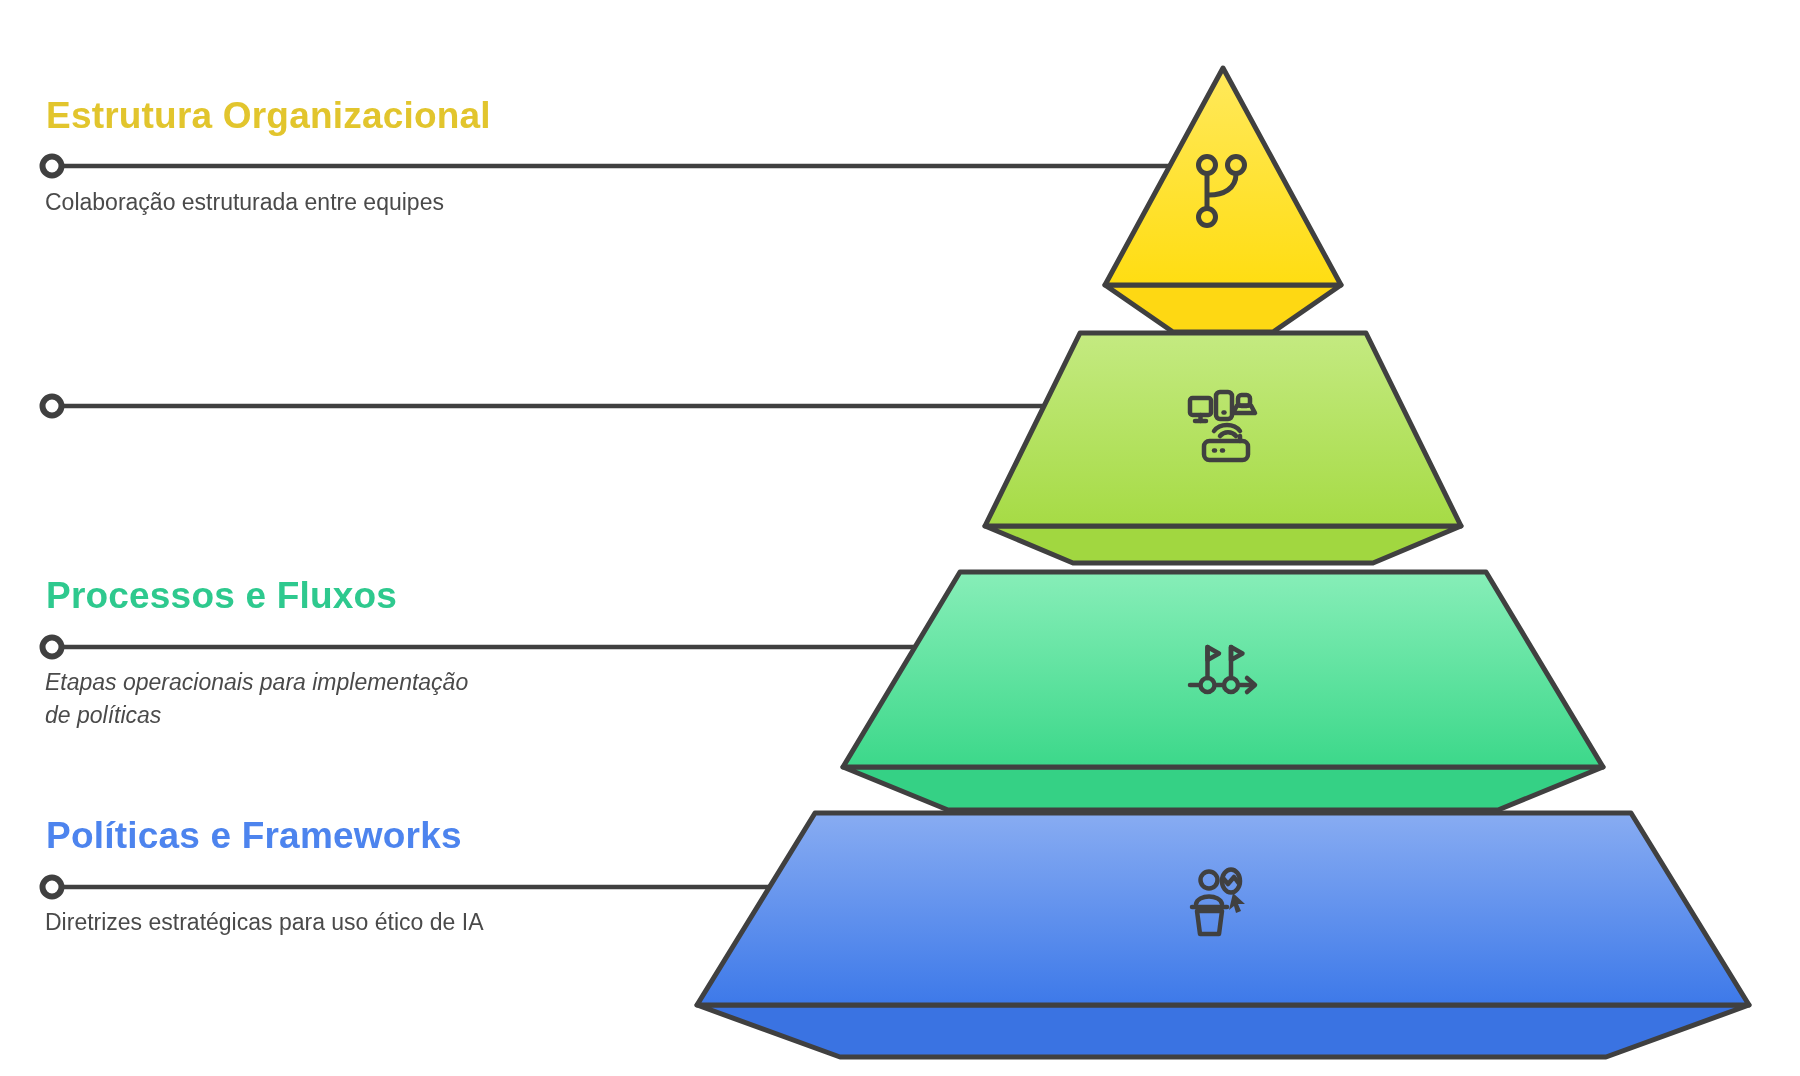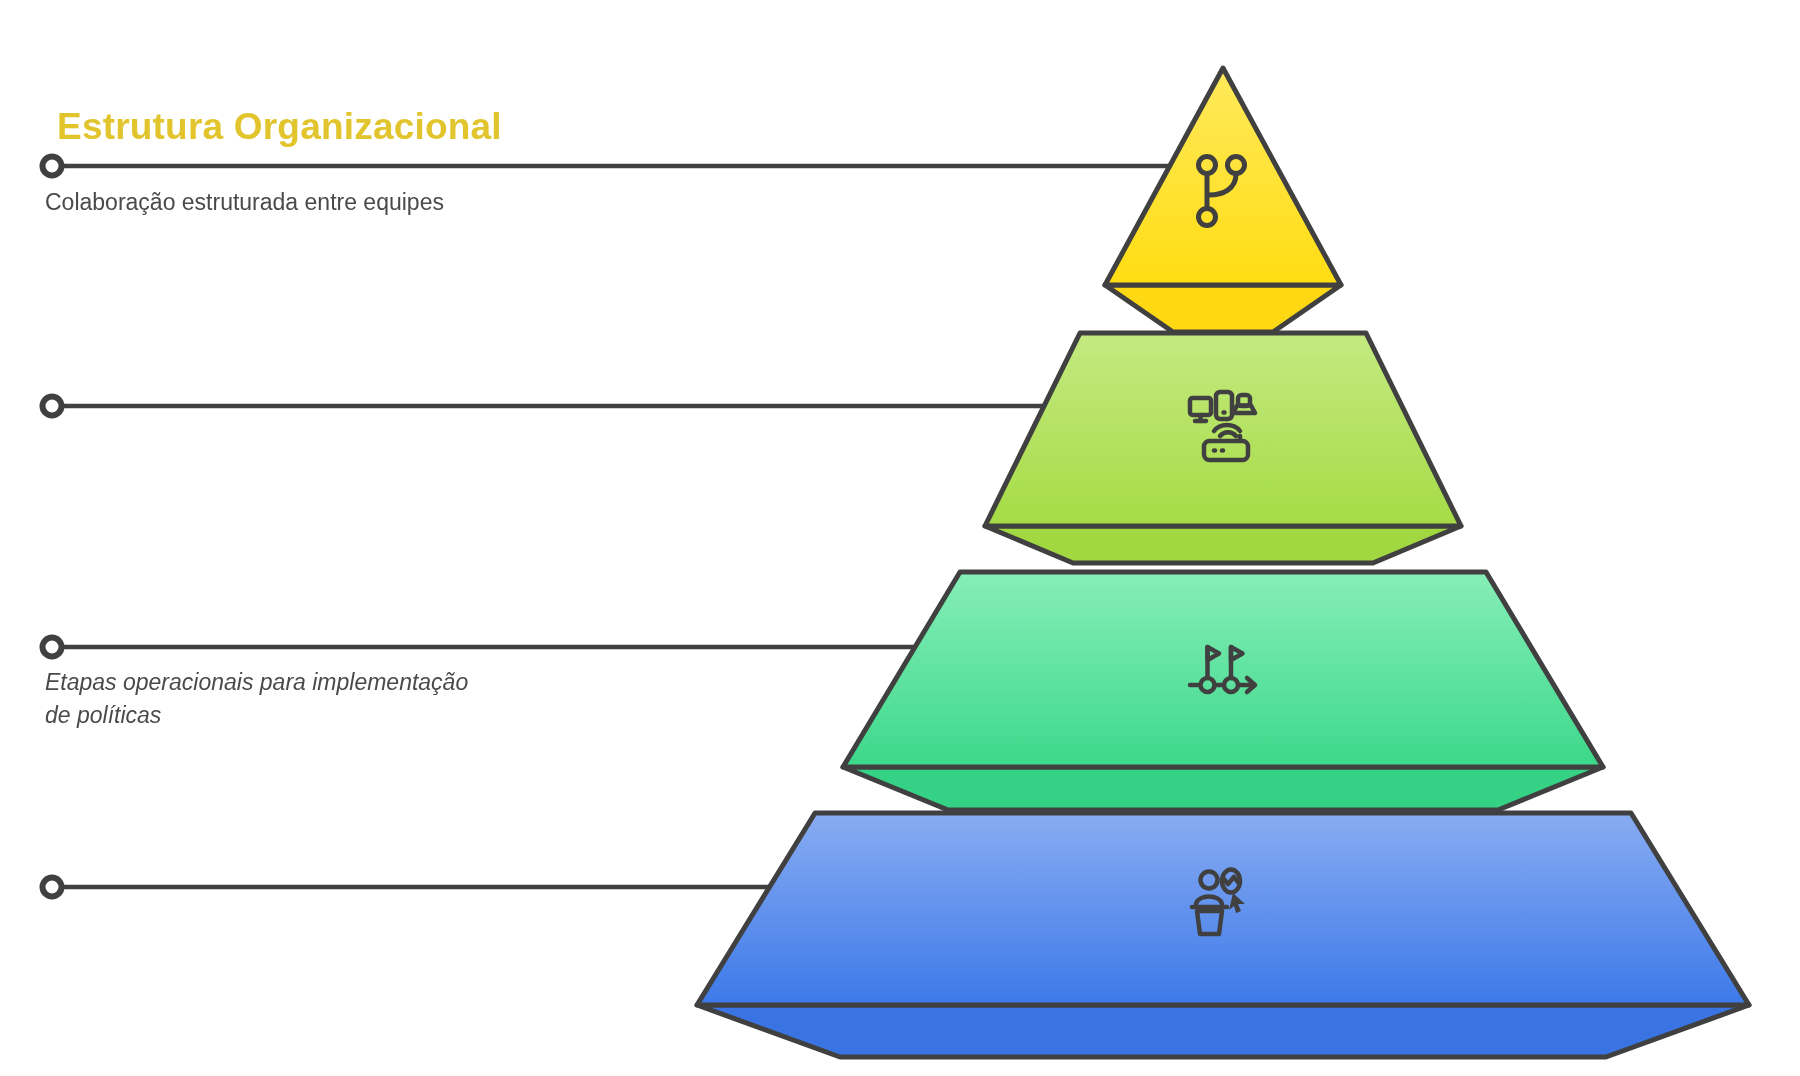--- a/index.html
+++ b/index.html
@@ -4,40 +4,43 @@
 <style>
   html,body{margin:0;padding:0;background:#ffffff;}
   .canvas{
     position:relative;
     width:1800px;height:1076px;
     overflow:hidden;
     font-family:"Liberation Sans",sans-serif;
   }
   .stage{position:absolute;left:0;top:0;width:1800px;height:1076px;}
   .lvl-title{
-    position:absolute;left:45px;margin:12px;
+    position:absolute;left:45px;margin:1px;
     font-size:37px;font-weight:700;letter-spacing:.2px;
     white-space:nowrap;z-index:2;
   }
   .lvl-desc{
     position:absolute;left:45px;margin:0;
     font-size:23px;line-height:1.45;z-index:2;
   }
 </style>
 </head>
 <body>
 
 <div class="canvas" style="background-color: rgb(255, 255, 255);">
 
   <h2 class="lvl-title" style="top: 94px; color: rgb(226, 197, 45);">Estrutura Organizacional</h2>
   <p class="lvl-desc" style="top: 186px; width: 430px; color: rgb(74, 74, 74);">Colaboração estruturada entre equipes</p>
 
 
+  <h2 class="lvl-title" style="top: 574px; color: rgb(46, 201, 142);">Processos e Fluxos</h2>
   <p class="lvl-desc" style="top: 666px; width: 430px; color: rgb(74, 74, 74); font-style: italic;">Etapas operacionais para implementação de políticas</p>
 
+  <h2 class="lvl-title" style="top: 814px; color: rgb(77, 132, 238);">Políticas e Frameworks</h2>
+  <p class="lvl-desc" style="top: 906px; width: 515px; color: rgb(74, 74, 74);">Diretrizes estratégicas para uso ético de IA</p>
 
   <svg class="stage" viewBox="0 0 1800 1076">
     <defs>
       <linearGradient id="lg0" x1="0" y1="0" x2="0" y2="1">
         <stop offset="0" stop-color="#ffe95c"></stop>
         <stop offset="1" stop-color="#ffdd12"></stop>
       </linearGradient>
       <linearGradient id="lg1" x1="0" y1="0" x2="0" y2="1">
         <stop offset="0" stop-color="#c4ea81"></stop>
         <stop offset="1" stop-color="#a6db45"></stop>

